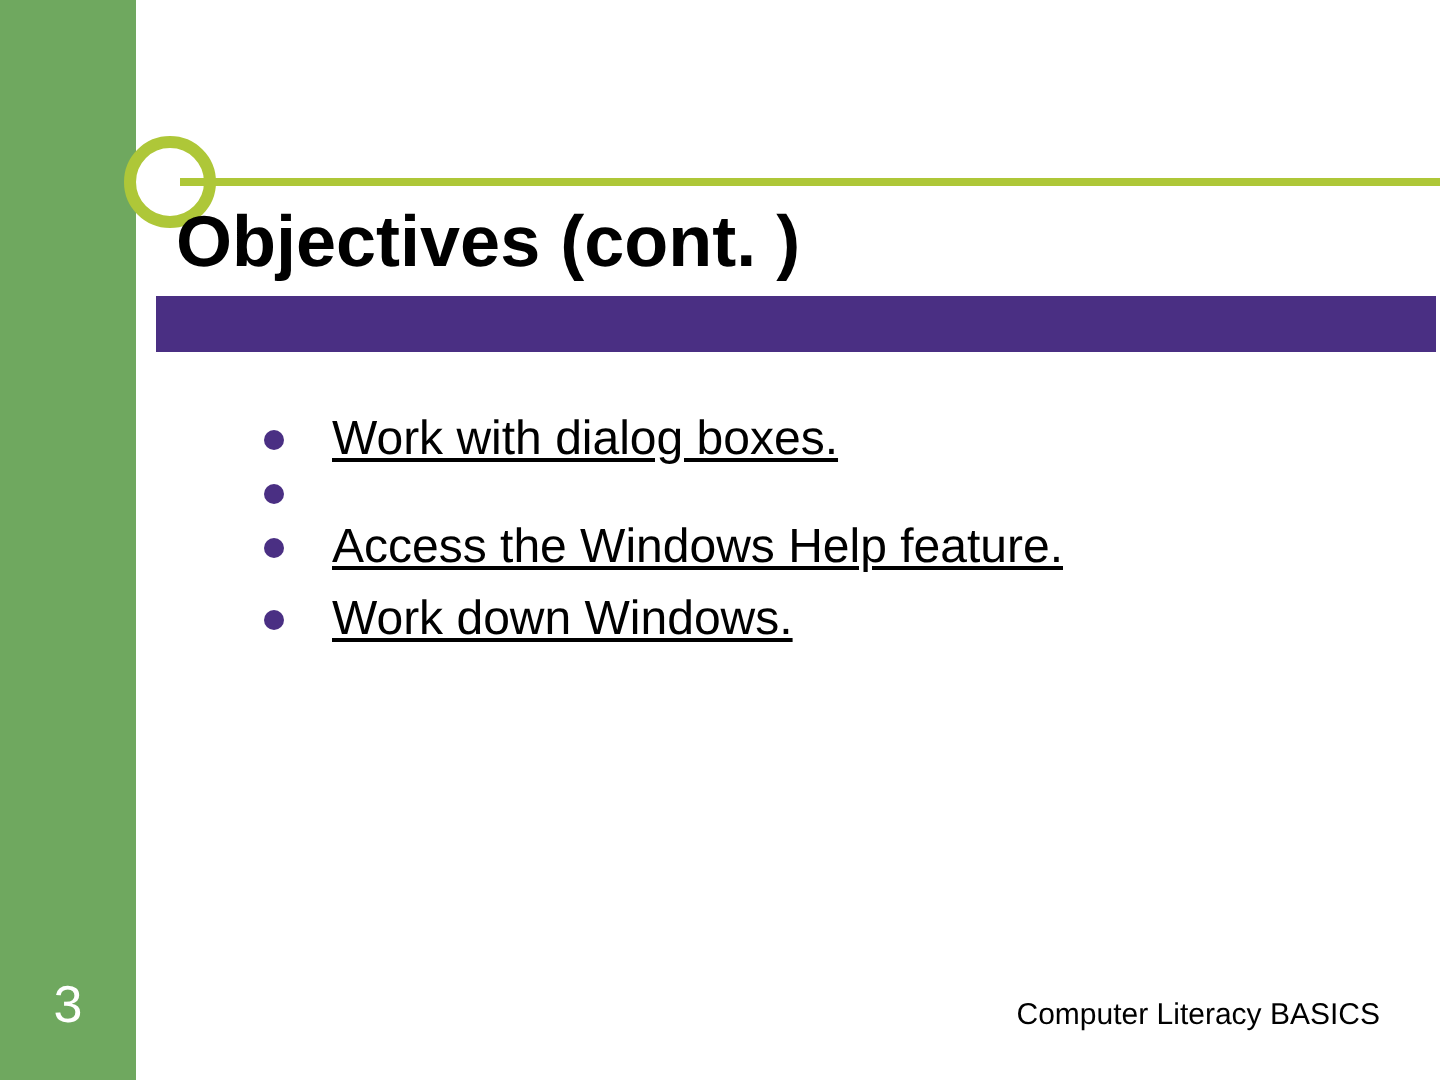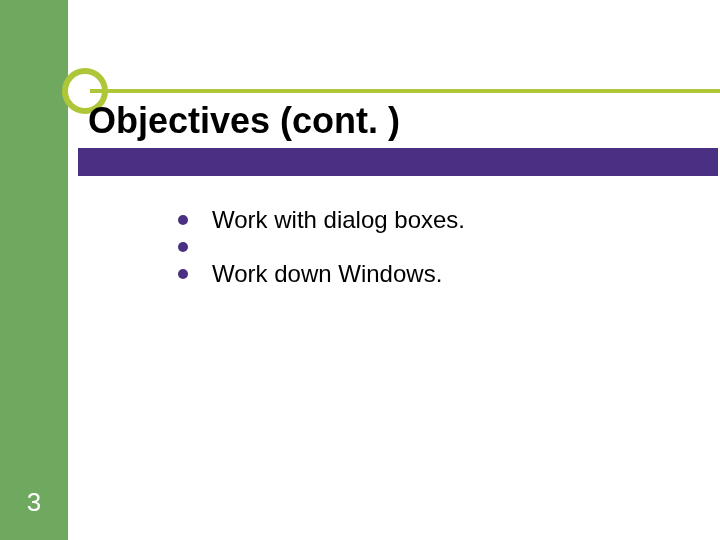--- a/index.html
+++ b/index.html
@@ -53,21 +53,22 @@
     z-index: 2;
   }
   .underline {
     height: 28px;
     width: 640px;
     margin-left: 10px;
     background: #4a2f83;
   }
   .bullets {
     margin-top: 30px;
-    padding-left: 110px;
+    padding-left: 64px;
+    text-decoration: underline;
   }
   .bullet-row {
     display: flex;
     align-items: center;
     margin-bottom: 8px;
   }
   .dot {
     width: 10px;
     height: 10px;
     border-radius: 50%;
@@ -112,19 +113,24 @@
   <div class="bullets">
     <div class="bullet-row">
       <div class="dot"></div>
       <div class="btxt">Work with dialog boxes.</div>
     </div>
     <div class="bullet-row">
       <div class="dot"></div>
     </div>
     <div class="bullet-row">
       <div class="dot"></div>
+      <div class="btxt">Access the Windows Help feature.</div>
+    </div>
+    <div class="bullet-row">
+      <div class="dot"></div>
       <div class="btxt">Work down Windows.</div>
     </div>
   </div>
 
+  <div class="footer">Computer Literacy BASICS</div>
 </div>
 
 <div class="page-num">3</div>
 
 </body></html>

